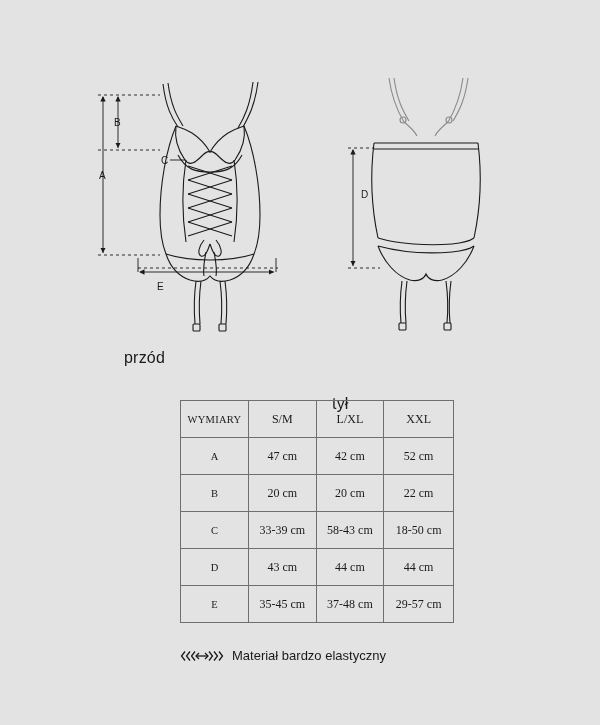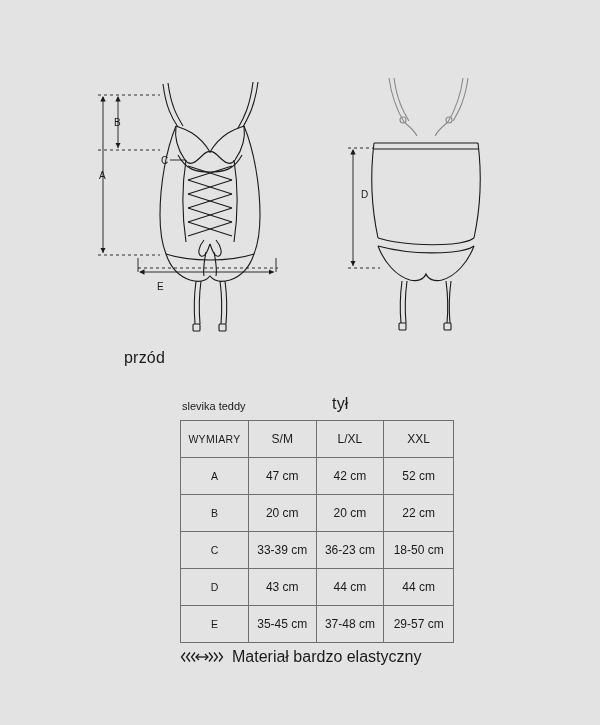--- a/index.html
+++ b/index.html
@@ -51,20 +51,21 @@
   }
   .product-name {
     font-size: 11px;
     color: #1a1a1a;
     margin: 0 0 8px 2px;
   }
   table.size-table {
     border-collapse: collapse;
     width: 274px;
     background: transparent;
+    font-family: Liberation Serif, serif;
   }
   table.size-table td, table.size-table th {
     border: 1px solid #6f6f6f;
     height: 36px;
     text-align: center;
     vertical-align: middle;
     font-size: 12px;
     font-weight: normal;
     color: #1a1a1a;
     padding: 0 2px;
@@ -89,21 +90,21 @@
     display: flex;
     align-items: center;
     gap: 8px;
   }
   .elastic-icon {
     display: inline-flex;
     align-items: center;
     line-height: 1;
   }
   .footnote-text {
-    font-size: 16px;
+    font-size: 13px;
     color: #1a1a1a;
   }
 </style>
 </head>
 <body>
 
 <div class="page">
 
   <div class="drawings">
     <svg width="600" height="380" viewBox="0 0 600 380" xmlns="http://www.w3.org/2000/svg">
@@ -214,21 +215,20 @@
       <g font-family="Liberation Sans, sans-serif" font-size="10" fill="#1a1a1a">
         <text x="361" y="198">D</text>
       </g>
     </svg>
 
     <span class="view-caption caption-front">przód</span>
     <span class="view-caption caption-back">tył</span>
   </div>
 
   <div class="table-wrap">
-    <div class="product-name">slevika teddy</div>
     <table class="size-table">
       <colgroup>
         <col class="c1">
           <col class="c2">
           <col class="c3">
           <col class="c4">
       </colgroup>
       <thead>
         <tr>
           <th class="hdr-label">WYMIARY</th>
@@ -246,21 +246,21 @@
         </tr>
         <tr>
           <td class="row-label">B</td>
           <td>20 cm</td>
           <td>20 cm</td>
           <td>22 cm</td>
         </tr>
         <tr>
           <td class="row-label">C</td>
           <td>33-39 cm</td>
-          <td>36-23 cm</td>
+          <td>58-43 cm</td>
           <td>18-50 cm</td>
         </tr>
         <tr>
           <td class="row-label">D</td>
           <td>43 cm</td>
           <td>44 cm</td>
           <td>44 cm</td>
         </tr>
         <tr>
           <td class="row-label">E</td>

